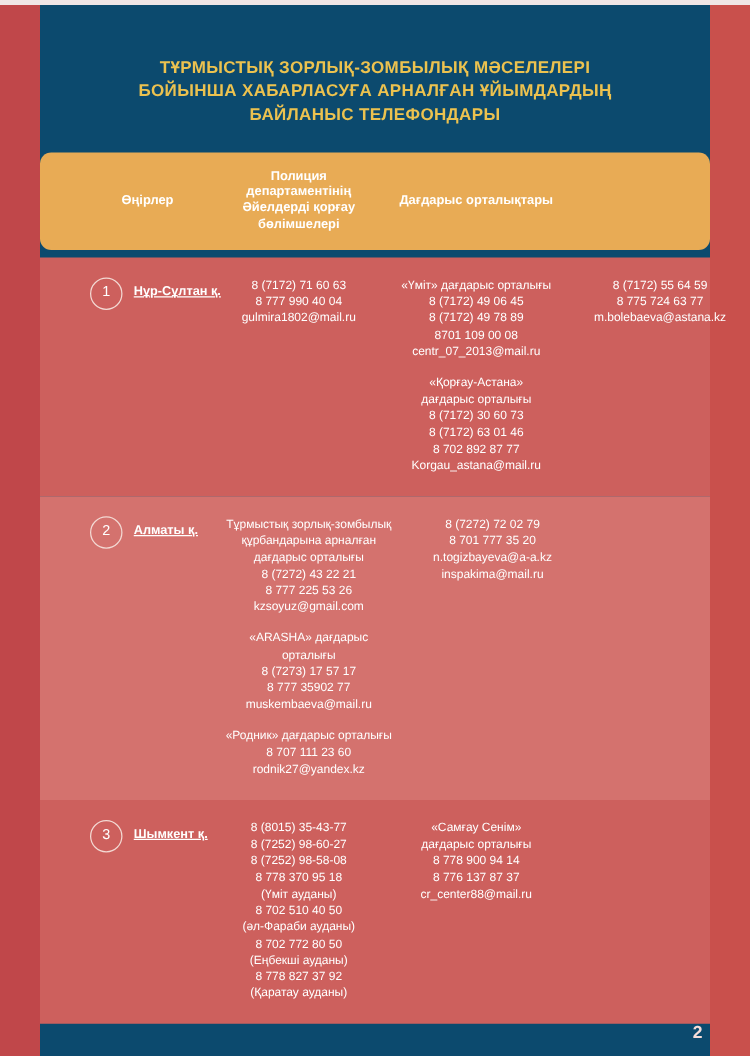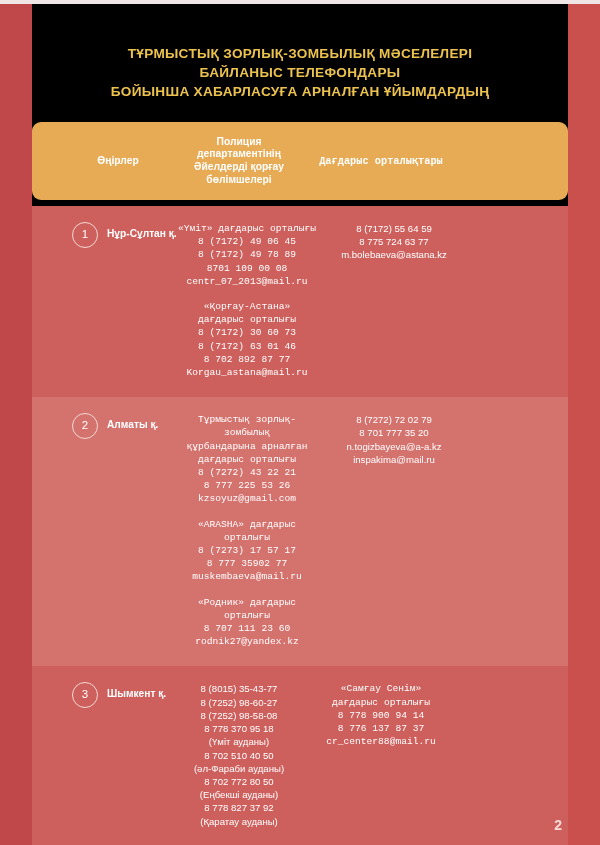--- a/index.html
+++ b/index.html
@@ -13,21 +13,21 @@
     overflow: hidden;
     font-family: "Liberation Sans", "DejaVu Sans", sans-serif;
     background: #ffffff;
   }
 
   .page {
     position: relative;
     width: 600px;
     height: 845px;
     box-sizing: border-box;
-    background: #000000;
+    background: #0c4a6e;
     padding: 0;
     overflow: hidden;
   }
 
   
   .top-strip {
     position: absolute;
     top: 0; left: 0;
     width: 600px;
     height: 4px;
@@ -85,21 +85,21 @@
     font-size: 10.3px;
     font-weight: bold;
     line-height: 12.6px;
     text-align: center;
     padding: 0 4px;
     box-sizing: border-box;
   }
 
   .col-1 { width: 108px; flex: 0 0 108px; margin-left: 32px; }
   .col-2 { width: 134px; flex: 0 0 134px; }
-  .col-3 { width: 150px; flex: 0 0 150px; font-family: Liberation Mono, monospace; }
+  .col-3 { width: 150px; flex: 0 0 150px; }
   .col-4 { width: 144px; flex: 0 0 144px; }
 
   .tbody { margin-top: 6px; }
 
   .row {
     display: flex;
     align-items: flex-start;
     box-sizing: border-box;
     padding: 16px 0 18px 0;
   }
@@ -133,20 +133,21 @@
     margin-right: 9px;
     margin-top: 0px;
   }
   .region-name {
     color: #ffffff;
     font-size: 10.2px;
     font-weight: bold;
     line-height: 24px;
     text-align: center;
     white-space: nowrap;
+    text-decoration: underline;
   }
 
   .block { margin-bottom: 12px; }
   .block:last-child { margin-bottom: 0; }
   .block .line { display: block; }
 
   .pagenum {
     position: absolute;
     right: 38px;
     bottom: 12px;
@@ -159,22 +160,22 @@
 <body>
 
 <div class="page">
 
   <div class="top-strip"></div>
   <div class="left-band"></div>
   <div class="right-band"></div>
 
   <h1 class="title">
     <span>ТҰРМЫСТЫҚ ЗОРЛЫҚ-ЗОМБЫЛЫҚ МӘСЕЛЕЛЕРІ</span>
+    <span>БОЙЫНША  ХАБАРЛАСУҒА АРНАЛҒАН ҰЙЫМДАРДЫҢ</span>
     <span>БАЙЛАНЫС ТЕЛЕФОНДАРЫ</span>
-    <span>БОЙЫНША  ХАБАРЛАСУҒА АРНАЛҒАН ҰЙЫМДАРДЫҢ</span>
   </h1>
 
   <div class="table">
 
     <div class="thead">
       <div class="cell col-1">
         <span class="line">Өңірлер</span>
       </div>
       <div class="cell col-2">
         <span class="line">Полиция</span>
@@ -187,20 +188,27 @@
         <span class="line">орталықтары</span>
       </div>
     </div>
 
     <div class="tbody">
         <div class="row row-a">
           <div class="cell col-1 region-cell">
             <span class="num-badge">1</span>
             <span class="region-name">Нұр-Сұлтан қ.</span>
           </div>
+          <div class="cell col-2">
+            <div class="block">
+              <span class="line">8 (7172) 71 60 63</span>
+              <span class="line">8 777 990 40 04</span>
+              <span class="line">gulmira1802@mail.ru</span>
+            </div>
+          </div>
           <div class="cell col-3">
             <div class="block">
               <span class="line">«Үміт» дағдарыс орталығы</span>
               <span class="line">8 (7172) 49 06 45</span>
               <span class="line">8 (7172) 49 78 89</span>
               <span class="line">8701 109 00 08</span>
               <span class="line">centr_07_2013@mail.ru</span>
             </div>
             <div class="block">
               <span class="line">«Қорғау-Астана»</span>

